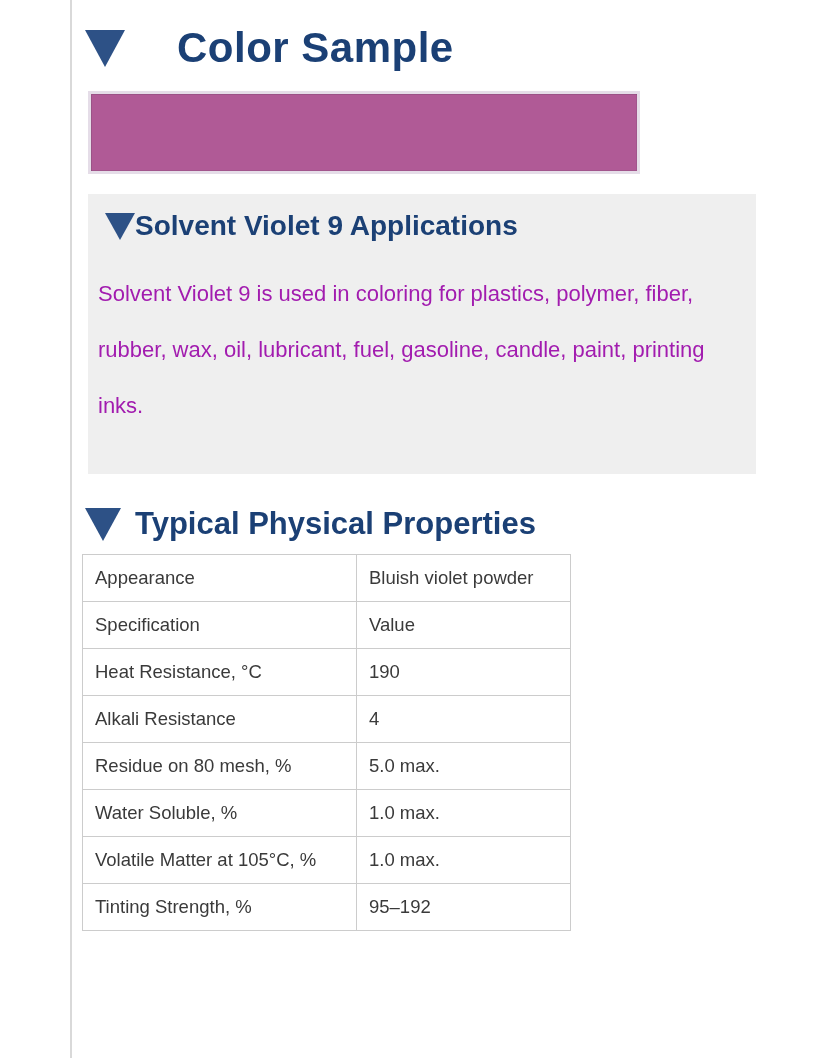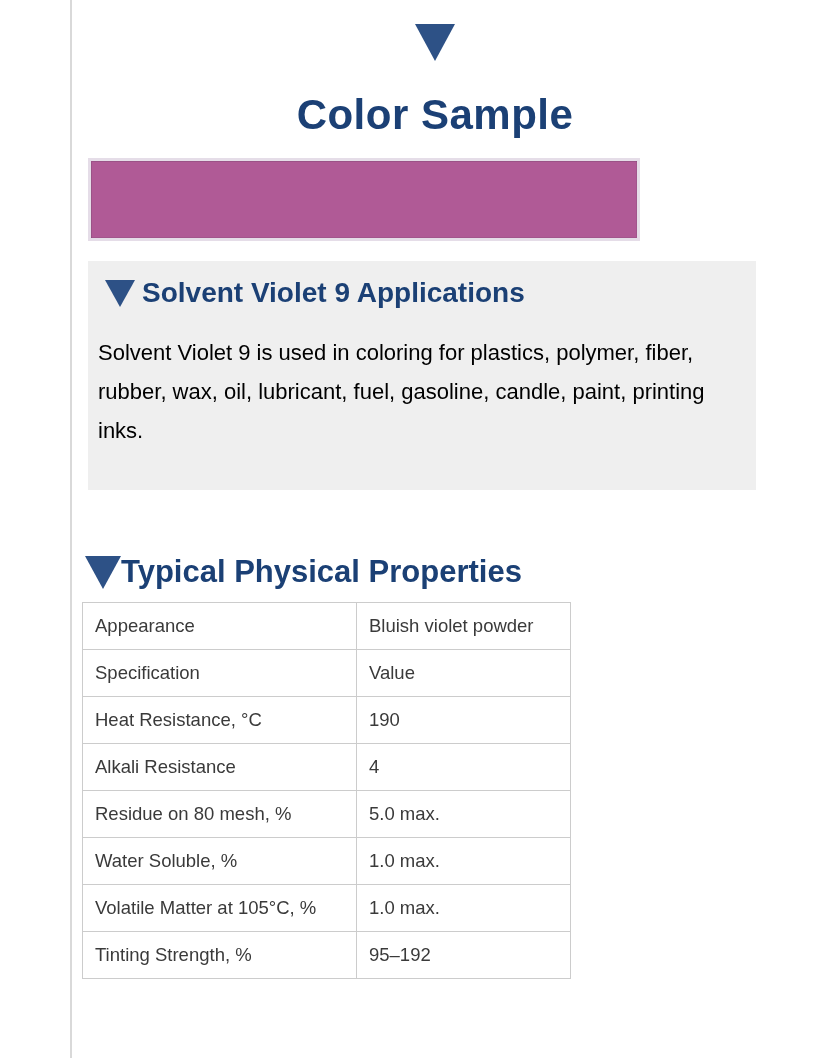--- a/index.html
+++ b/index.html
@@ -31,21 +31,21 @@
     align-items: center;
   }
   .tri {
     width: 0;
     height: 0;
     border-left: 20px solid transparent;
     border-right: 20px solid transparent;
     border-top: 37px solid #2d5186;
     flex: 0 0 auto;
   }
-  .h1-row { gap: 30px; flex-direction: column; }
+  .h1-row { gap: 52px; }
   .h1-text {
     font-size: 42px;
     font-weight: 700;
     color: #1b4075;
     letter-spacing: 0.5px;
   }
   
   .swatch {
     margin-top: 19px;
     margin-left: 3px;
@@ -56,40 +56,40 @@
     box-shadow: 1px 1px 0 rgba(90,60,90,0.25) inset, -1px -1px 0 rgba(90,60,90,0.15) inset;
   }
   
   .apps-section {
     margin-top: 20px;
     margin-left: 3px;
     width: 668px;
     background: #efefef;
     padding: 16px 10px 40px 10px;
   }
-  .h2-row { gap: 7px; margin-left: 7px; }
+  .h2-row { gap: 0; margin-left: 7px; }
   .tri-sm {
     border-left: 15px solid transparent;
     border-right: 15px solid transparent;
     border-top: 27px solid #2d5186;
   }
   .h2-text {
     font-size: 28px;
     font-weight: 700;
     color: #1b4075;
   }
   .apps-body {
     margin-top: 24px;
     width: 656px;
     font-size: 22px;
-    line-height: 39px;
-    color: #000000;
+    line-height: 56px;
+    color: #a21caf;
   }
   
-  .h3-row { margin-top: 64px; }
+  .h3-row { margin-top: 32px; gap: 14px; }
   .tri-md {
     border-left: 18px solid transparent;
     border-right: 18px solid transparent;
     border-top: 33px solid #2d5186;
   }
   .h3-text {
     font-size: 31px;
     font-weight: 700;
     color: #1b4075;
   }

